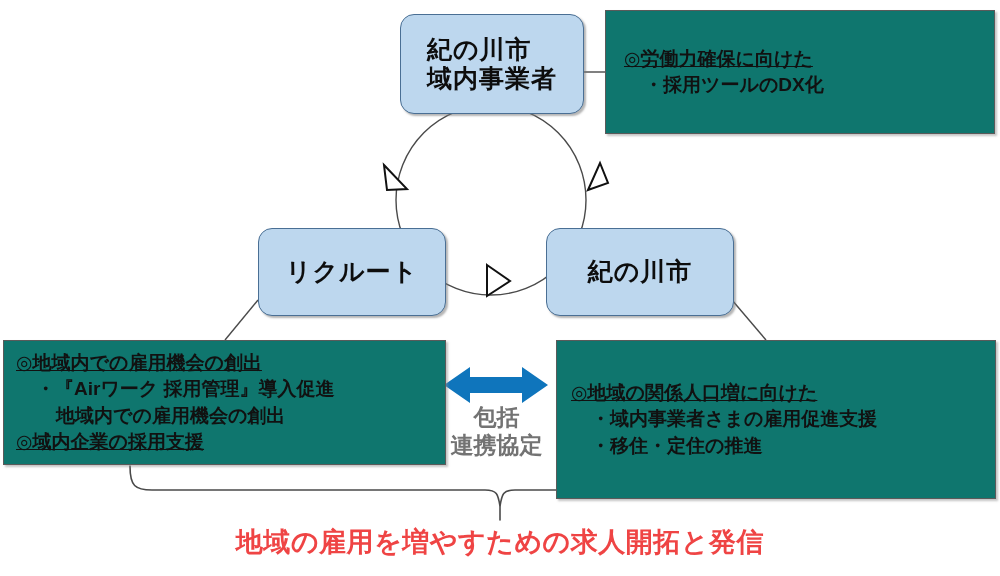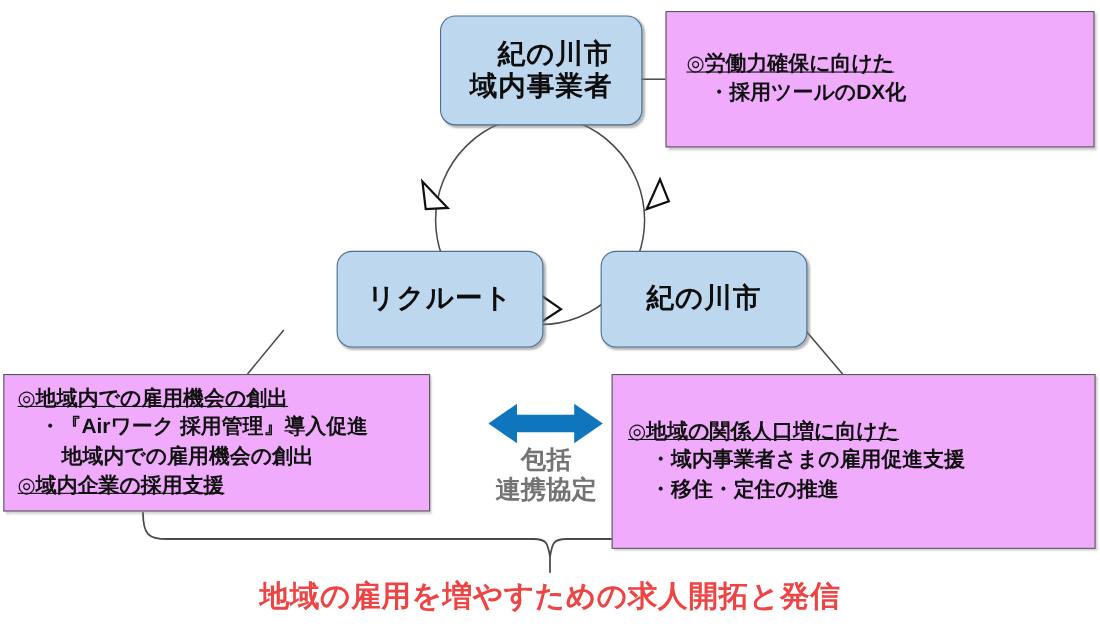--- a/index.html
+++ b/index.html
@@ -11,44 +11,44 @@
   #stage{position:absolute;left:0;top:0;width:1000px;height:576px;}
   svg.layer{position:absolute;left:0;top:0;width:1000px;height:576px;pointer-events:none;}
 
   .node{
     position:absolute;
     background:#bdd7ee;
     border:1.5px solid #4a6f94;
     border-radius:14px;
     box-shadow:2px 2px 2px rgba(120,120,120,.55);
     display:flex;align-items:center;justify-content:center;
-    text-align:right;
+    text-align:left;
     font-weight:700;
     letter-spacing:.04em;
     line-height:1.18;
     color:#0d0d0d;
   }
   #node-top{left:400px;top:14px;width:182px;height:98px;font-size:25px;}
-  #node-recruit{left:258px;top:228px;width:186px;height:86px;font-size:25px;margin-left:48px;}
+  #node-recruit{left:258px;top:228px;width:186px;height:86px;font-size:25px;}
   #node-city{left:546px;top:228px;width:186px;height:86px;font-size:25px;}
 
   .textbox{
     position:absolute;
-    background:#f0abfc;
+    background:#0f766e;
     border:1.4px solid #5a5a5a;
     box-shadow:2px 2px 2px rgba(140,140,140,.5);
     box-sizing:border-box;
     padding:10px 12px;
     font-size:19px;
     line-height:1.38;
     font-weight:700;
     color:#111111;
   }
   #box-top{left:605px;top:10px;width:390px;height:124px;}
-  #box-left{left:3px;top:340px;width:388px;height:125px;}
+  #box-left{left:3px;top:340px;width:443px;height:125px;}
   #box-right{left:556px;top:340px;width:440px;height:159px;}
 
   .hd{text-decoration:underline;white-space:nowrap;}
   .li{white-space:nowrap;}
   .indent1{padding-left:20px;}
   .indent2{padding-left:40px;}
 
   #box-top{display:flex;flex-direction:column;justify-content:center;padding-left:18px;}
   #box-left{display:flex;flex-direction:column;justify-content:center;padding-left:12px;}
   #box-right{display:flex;flex-direction:column;justify-content:center;padding-left:14px;}

